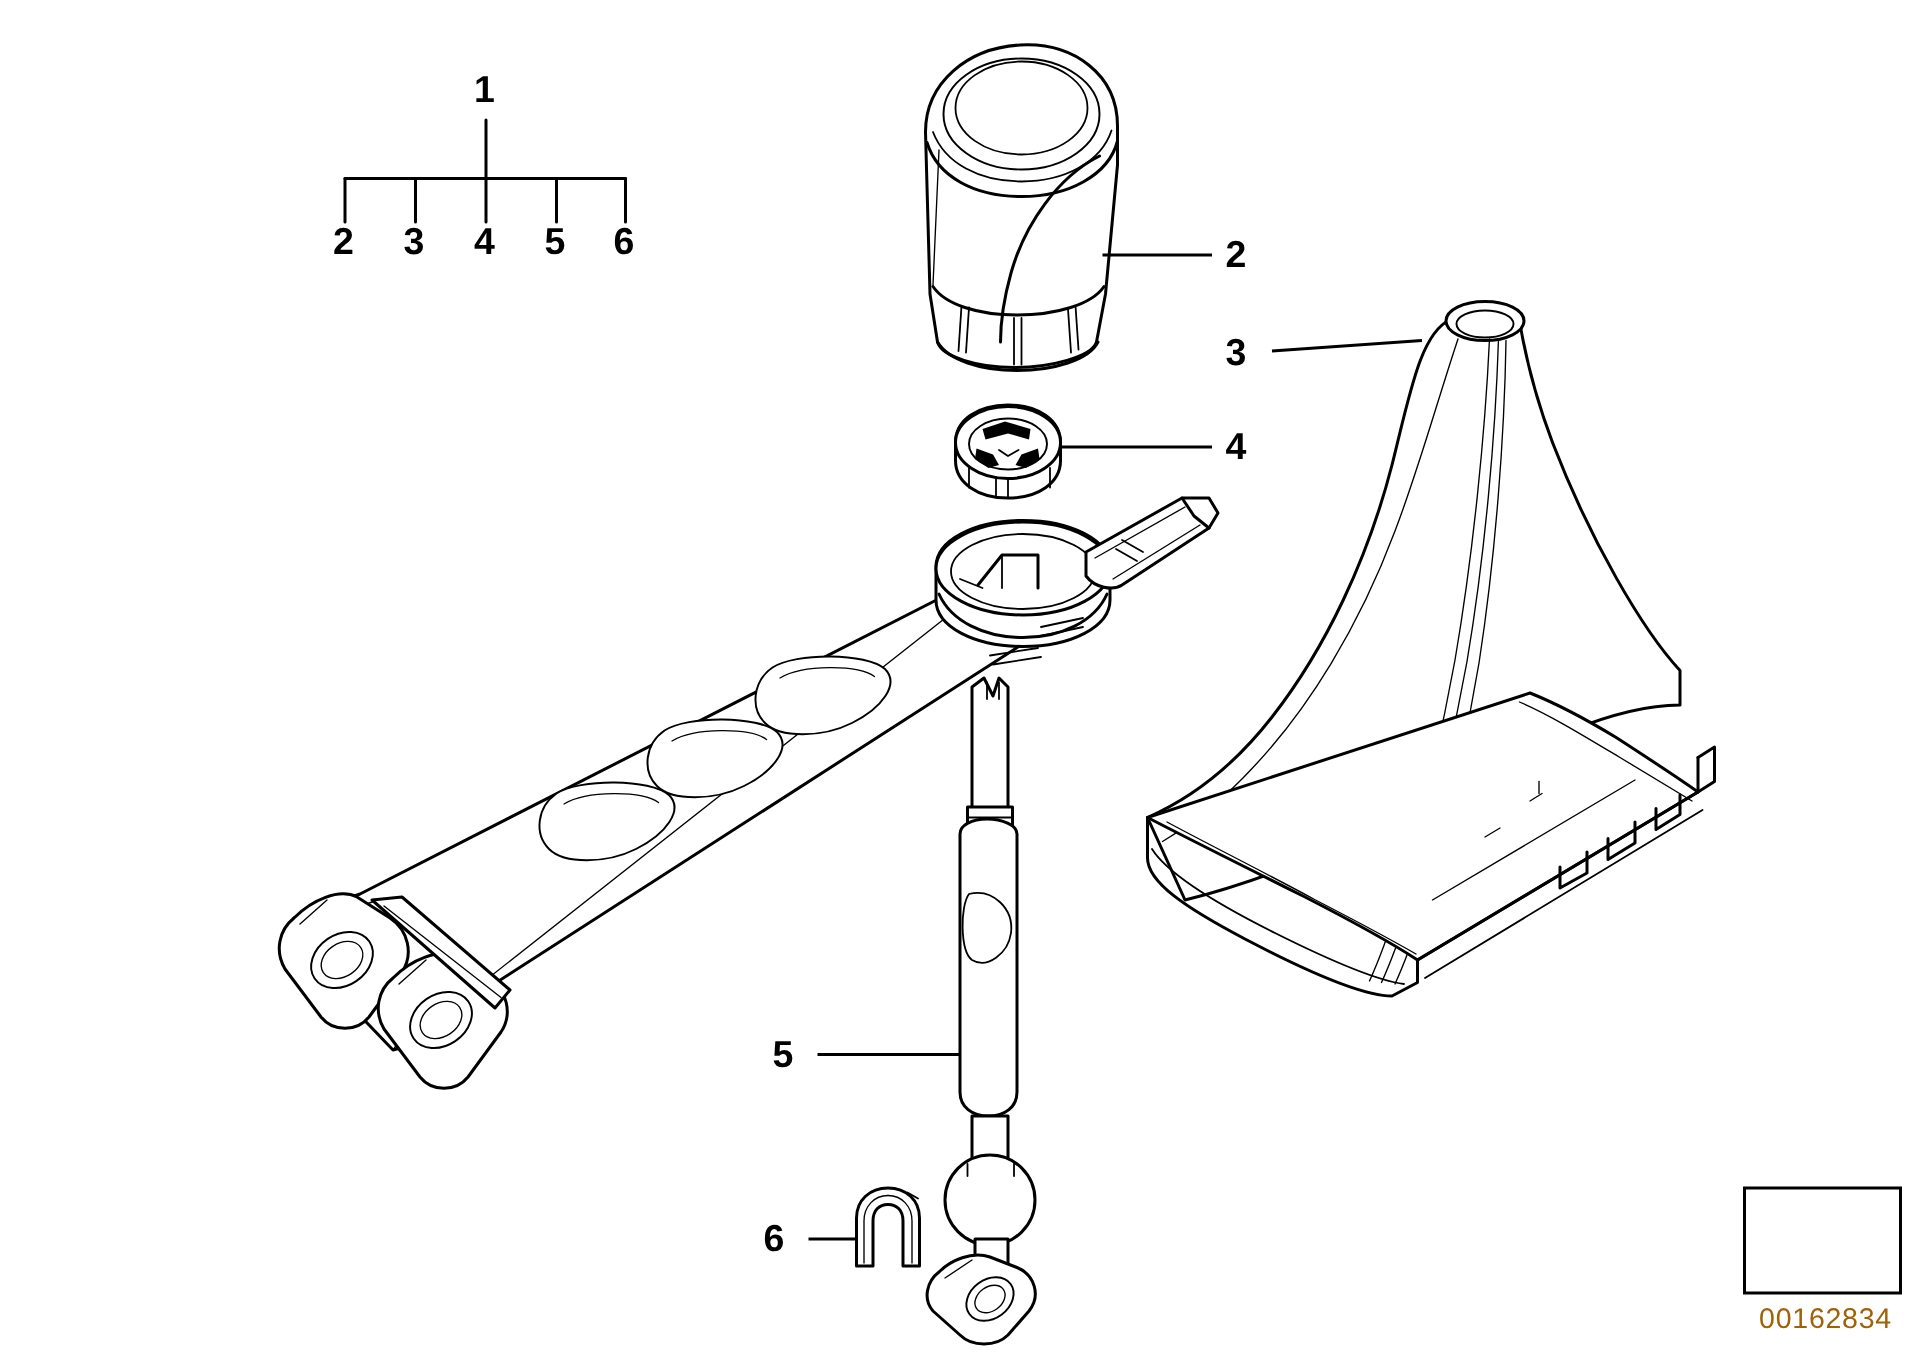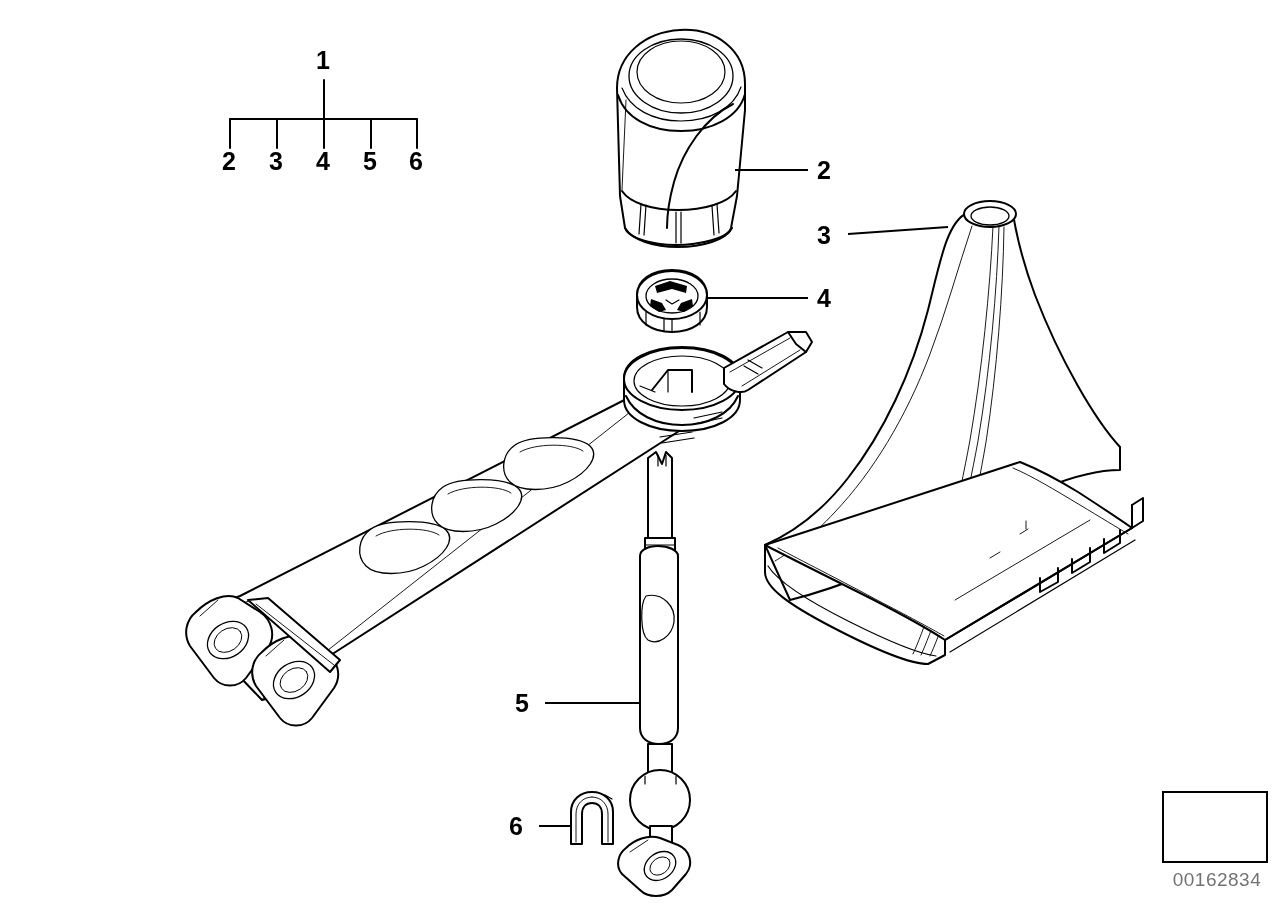--- a/index.html
+++ b/index.html
@@ -103,21 +103,21 @@
   }
   #watermark-id {
     position: absolute;
     left: 1162px;
     top: 869px;
     width: 110px;
     text-align: center;
     font-family: "Liberation Sans", sans-serif;
     font-size: 19px;
     letter-spacing: 0.5px;
-    color: #737373;
+    color: #a16207;
   }
 </style>
 </head>
 <body>
 
 <div id="diagram-root">
 
   <svg class="layer" viewBox="0 0 1287 910">
 
     <g>

